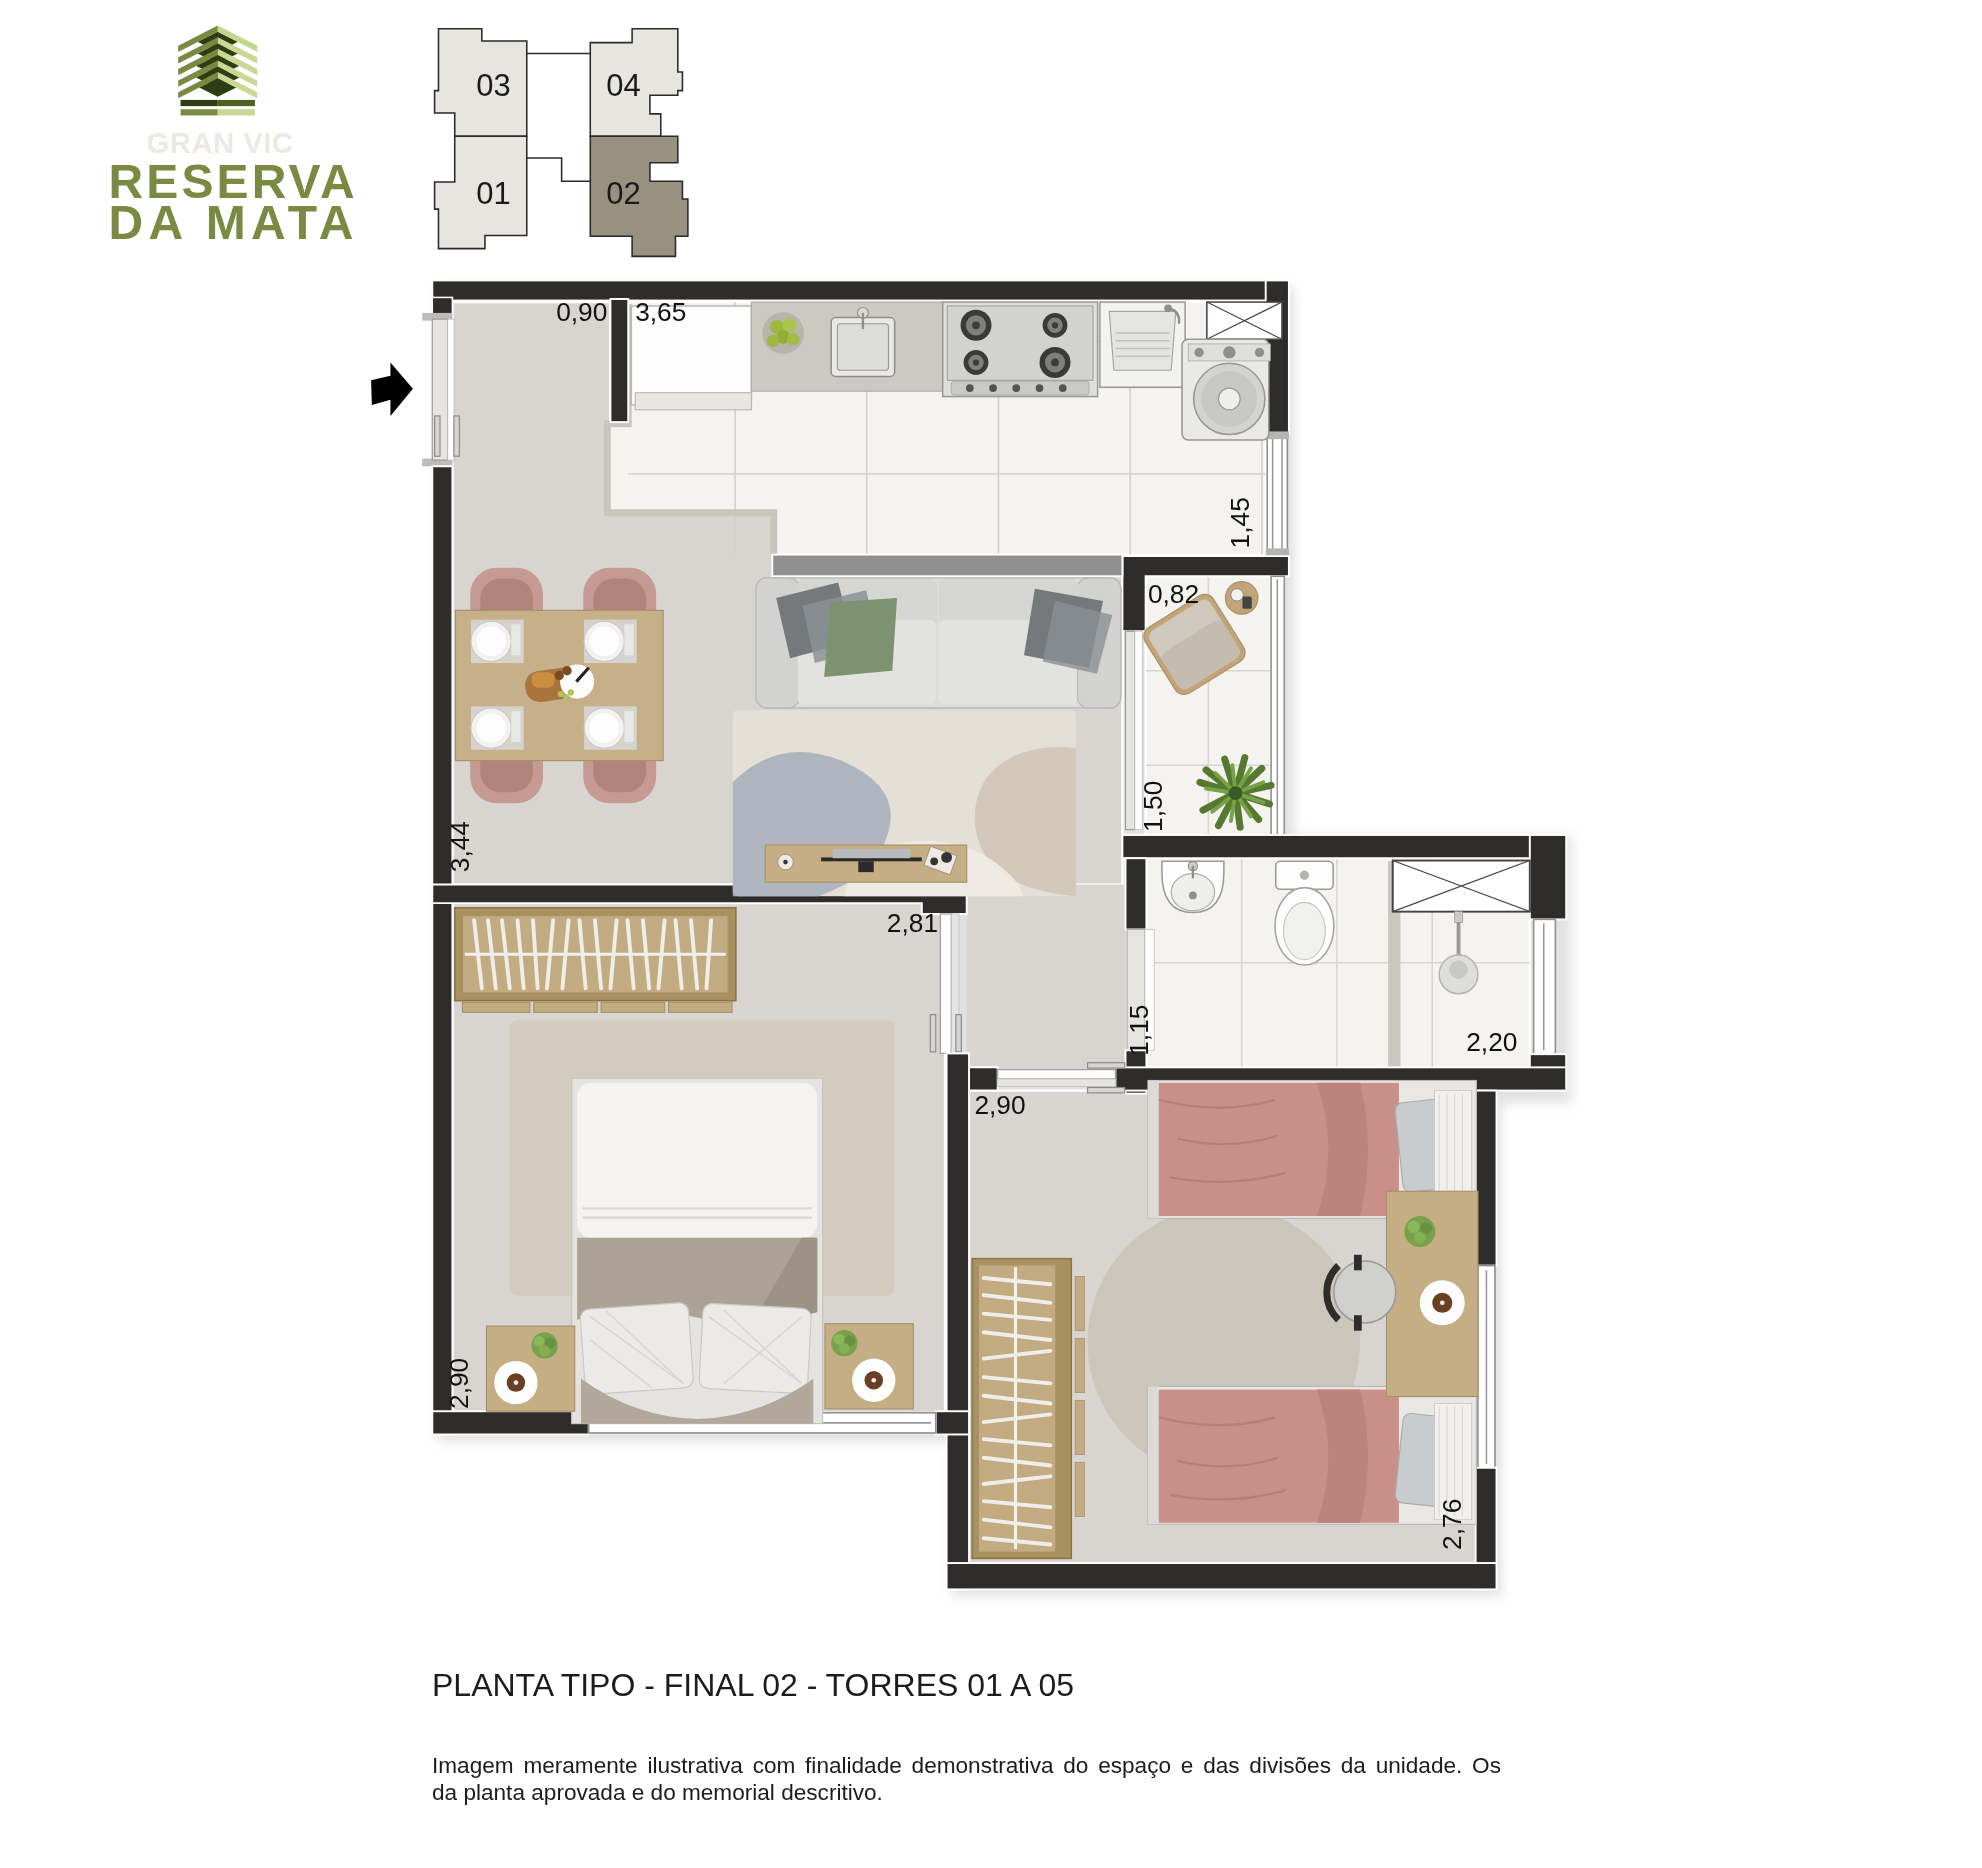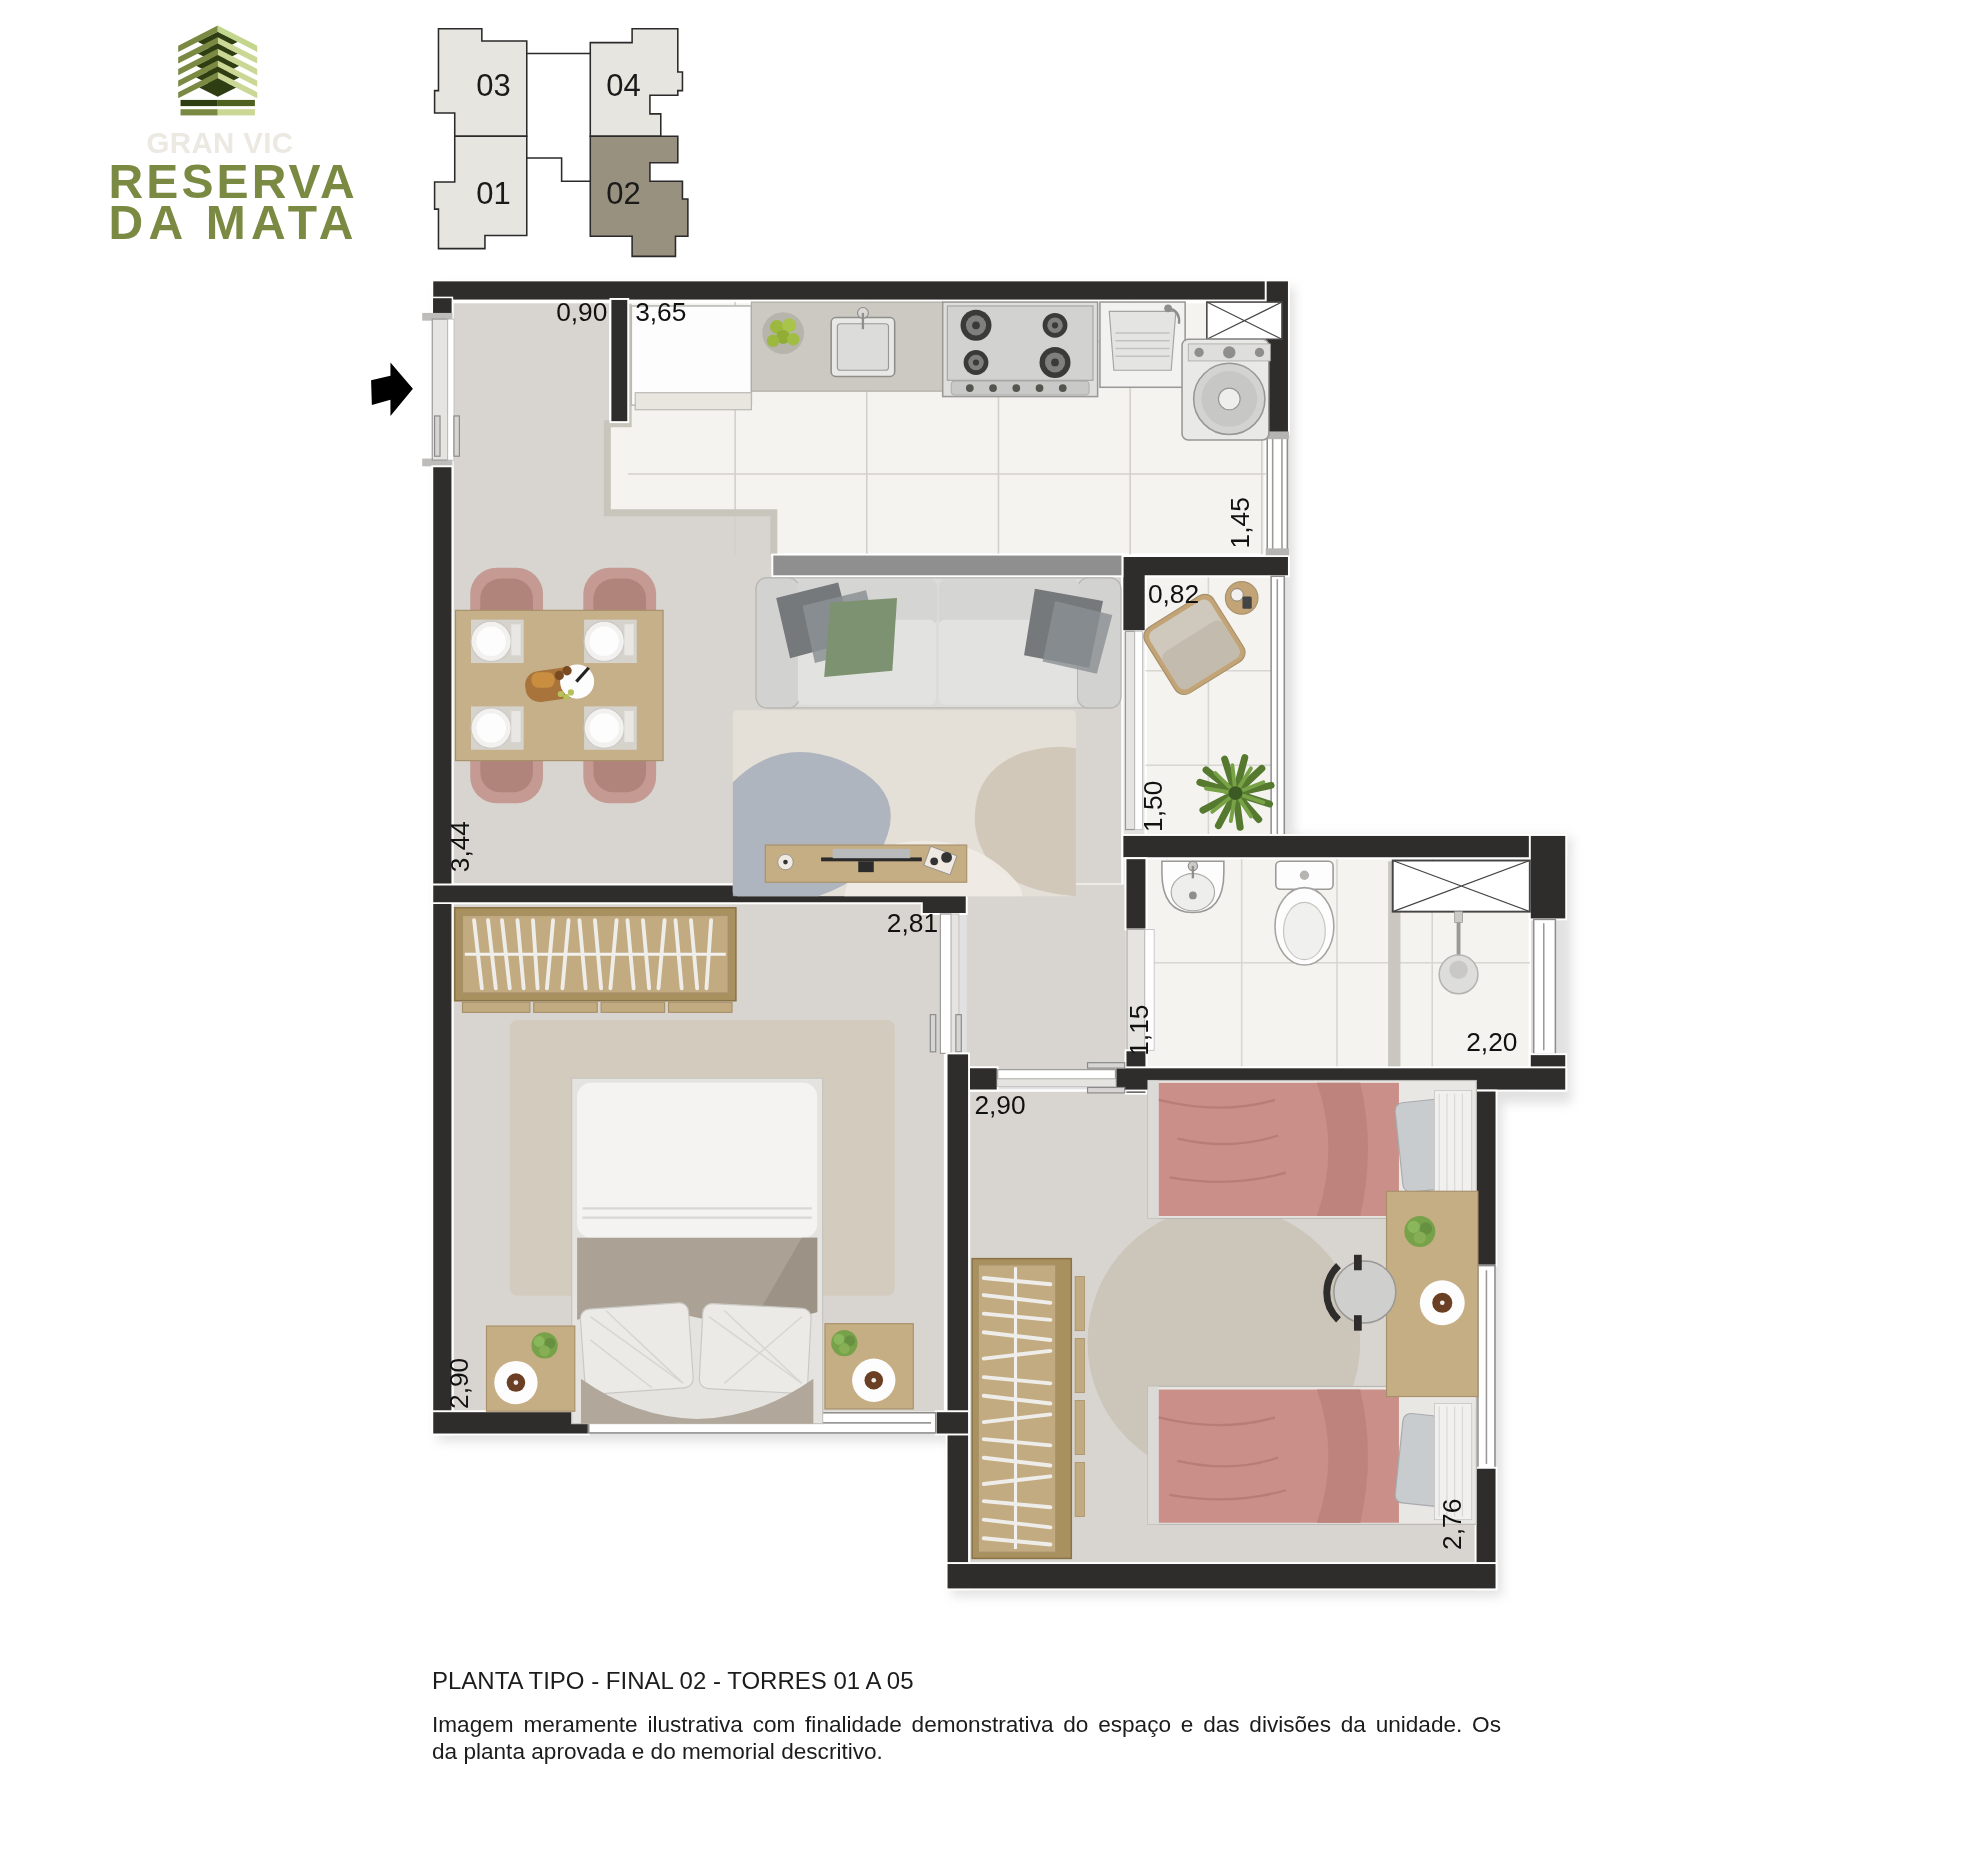--- a/index.html
+++ b/index.html
@@ -1,21 +1,21 @@
 <!DOCTYPE html>
 <html style="font-size:12.4px"><head>
 <meta charset="utf-8">
 <style>
   html,body{margin:0;padding:0;background:#ffffff;width:1983px;height:1869px;overflow:hidden;}
   body{font-family:"Liberation Sans", sans-serif;}
   #stage{position:relative;width:1983px;height:1869px;background:#ffffff;}
   svg{position:absolute;left:0;top:0;}
   .dim{font-family:"Liberation Sans", sans-serif;font-size:34px;fill:#111111;}
-  #title{position:absolute;left:432px;top:1667px;font-size:24px;color:#1c1c1c;}
-  #para{position:absolute;left:432px;top:1711px;width:1069px;font-size:22.6px;line-height:27.4px;color:#1c1c1c;}
+  #title{position:absolute;left:432px;top:1667px;font-size:32px;color:#1c1c1c;}
+  #para{position:absolute;left:432px;top:1752px;width:1069px;font-size:22.6px;line-height:27.4px;color:#1c1c1c;}
   #para .j{text-align:justify;text-align-last:justify;}
 </style>
 </head>
 <body>
 <div id="stage">
 <svg width="1983" height="1869" viewBox="0 0 2560 2413">
 <defs>
         <filter id="soft" x="-5%" y="-5%" width="110%" height="110%">
           <feGaussianBlur stdDeviation="7"></feGaussianBlur>
         </filter>

